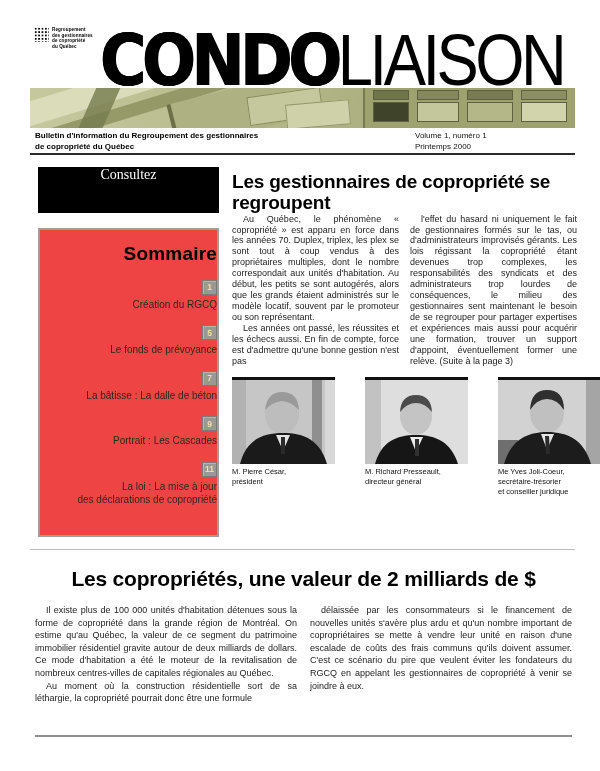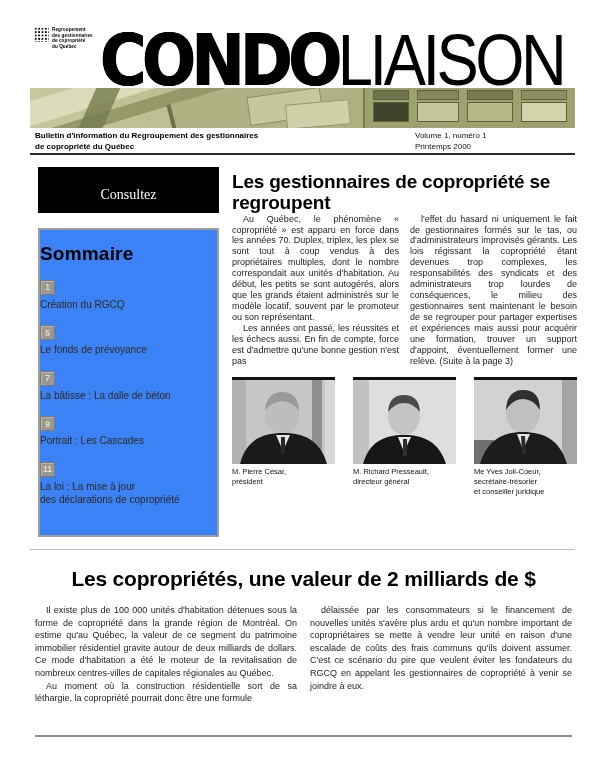--- a/index.html
+++ b/index.html
@@ -36,39 +36,39 @@
   .w7{left:102px;top:2px;width:44px;height:8px;background:#777b4f;}
   .w8{left:156px;top:2px;width:44px;height:8px;background:#8b8f61;}
 
   .tagline{position:absolute;left:35px;top:131px;font-size:8px;font-weight:bold;line-height:1.35;color:#000;}
   .tagline span{display:block;}
   .volume-info{position:absolute;left:415px;top:131px;font-size:8px;line-height:1.35;color:#111;}
   .volume-info span{display:block;}
   .rule-top{position:absolute;left:30px;top:153px;width:545px;height:1.5px;background:#2b2b2b;}
 
   
-  .promo{position:absolute;left:38px;top:167px;width:181px;height:46px;background:#000;color:#fff;text-align:center;font-family:"Liberation Serif",serif;box-sizing:border-box;padding-top:20px;}
+  .promo{position:absolute;left:38px;top:167px;width:181px;height:46px;background:#000;color:#fff;text-align:center;font-family:"Liberation Serif",serif;box-sizing:border-box;padding-top:0;}
   .promo-line1{display:block;font-size:14px;line-height:1.1;}
   .promo-line2{display:block;font-size:20px;font-weight:bold;line-height:1.1;letter-spacing:0.3px;}
 
-  .sommaire{position:absolute;left:38px;top:228px;width:181px;height:309px;background:#3b82f6;border:2px solid #9e9e9c;box-sizing:border-box;text-align:left;}
+  .sommaire{position:absolute;left:38px;top:228px;width:181px;height:309px;background:#ef4444;border:2px solid #9e9e9c;box-sizing:border-box;text-align:right;}
   .sommaire-title{font-size:19px;font-weight:bold;margin-top:13px;letter-spacing:0.2px;color:#000;}
   .som-item{margin-top:11px;}
   .som-badge{display:inline-flex;align-items:center;justify-content:center;width:13px;height:13px;background:#9b9894;border:1px solid #7e7b76;box-shadow:inset 1px 1px 0 #b7b4ae;color:#eedfae;font-size:8.5px;font-weight:bold;margin-bottom:3px;}
   .som-line{display:block;font-size:10px;color:#30291f;line-height:1.3;}
 
   
   .article1{position:absolute;left:232px;top:171px;width:346px;}
   .a1-title{font-size:19px;font-weight:bold;text-align:left;line-height:1.12;letter-spacing:-0.2px;color:#000;margin:0;}
   .a1-cols{display:flex;gap:11px;margin-top:0;}
   .a-col{text-align:justify;color:#1c1c1c;}
   .a1-col{width:167px;font-size:9px;line-height:1.22;}
   .a-col p{margin:0;text-indent:11px;}
 
-  .photo-row{display:flex;gap:18px;margin-top:10px;}
+  .photo-row{display:flex;gap:30px;margin-top:10px;}
   .portrait-figure{margin:0;width:103px;}
   .photo{width:103px;height:84px;border-top:3px solid #111;display:block;}
   .portrait-caption{font-size:7.5px;line-height:1.35;margin-top:3px;color:#111;}
   .portrait-caption span{display:block;}
 
   .section-divider{position:absolute;left:30px;top:549px;width:545px;height:1px;background:#bcbcbc;}
 
   
   .article2{position:absolute;left:35px;top:567px;width:537px;}
   .a2-title{font-size:21px;font-weight:bold;text-align:center;letter-spacing:-0.2px;color:#000;margin:0;}

